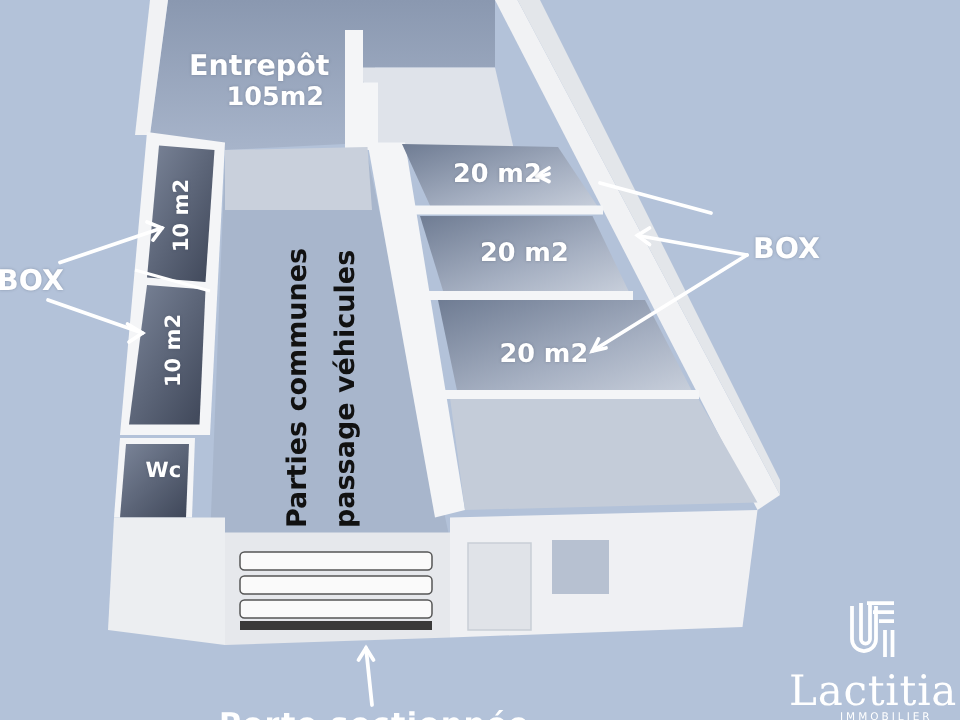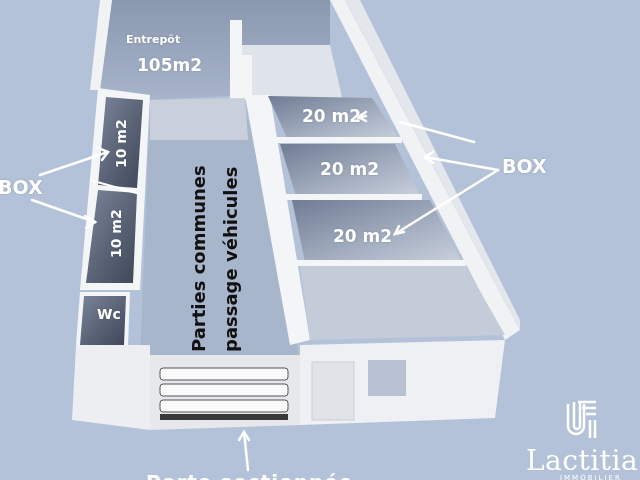--- a/index.html
+++ b/index.html
@@ -118,22 +118,22 @@
     <polyline points="239,440 244,432 249,440"></polyline>
   </g>
 
   <g stroke="#ffffff" stroke-width="2.5" fill="none">
     <path d="M568,404 v22 a8,8 0 0 0 16,0 v-22"></path>
     <path d="M574,402 v24 a3,3 0 0 0 6,0 v-24"></path>
     <path d="M578,402 h18 M582,408 h14 M586,414 h10 M590,420 v18 M595,420 v18"></path>
   </g>
 </svg>
 
-<div class="lbl" style="left:126px;top:33px;font-size:11px;">Entrepôt</div>
-<div class="lbl" style="left:137px;top:55px;font-size:17px;">105m2</div>
+<div class="lbl" style="left:126px;top:33px;font-size:19px;">Entrepôt</div>
+<div class="lbl" style="left:151px;top:55px;font-size:17px;">105m2</div>
 
 <div class="lbl vert" style="left:113px;top:168px;font-size:14px;">10 m2</div>
 <div class="lbl vert" style="left:108px;top:258px;font-size:14px;">10 m2</div>
 <div class="lbl" style="left:97px;top:306px;font-size:14px;">Wc</div>
 
 <div class="lbl lbl-dark vert" style="left:188px;top:352px;font-size:18px;">Parties communes</div>
 <div class="lbl lbl-dark vert" style="left:220px;top:352px;font-size:18px;">passage véhicules</div>
 
 <div class="lbl" style="left:302px;top:106px;font-size:17px;">20 m2</div>
 <div class="lbl" style="left:320px;top:159px;font-size:17px;">20 m2</div>

